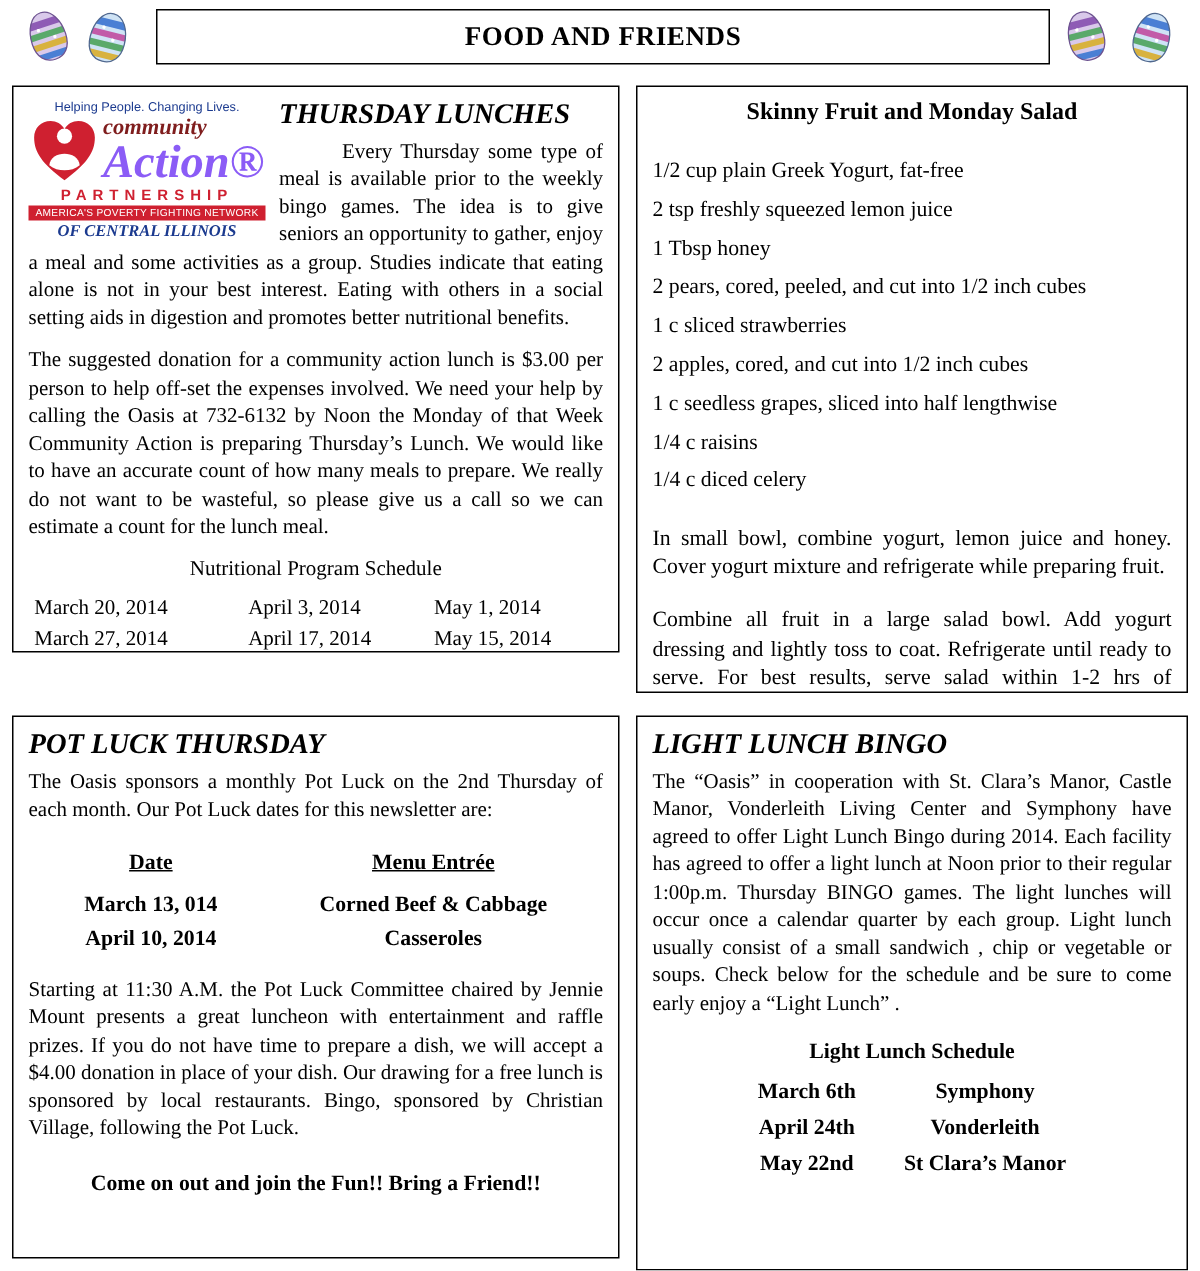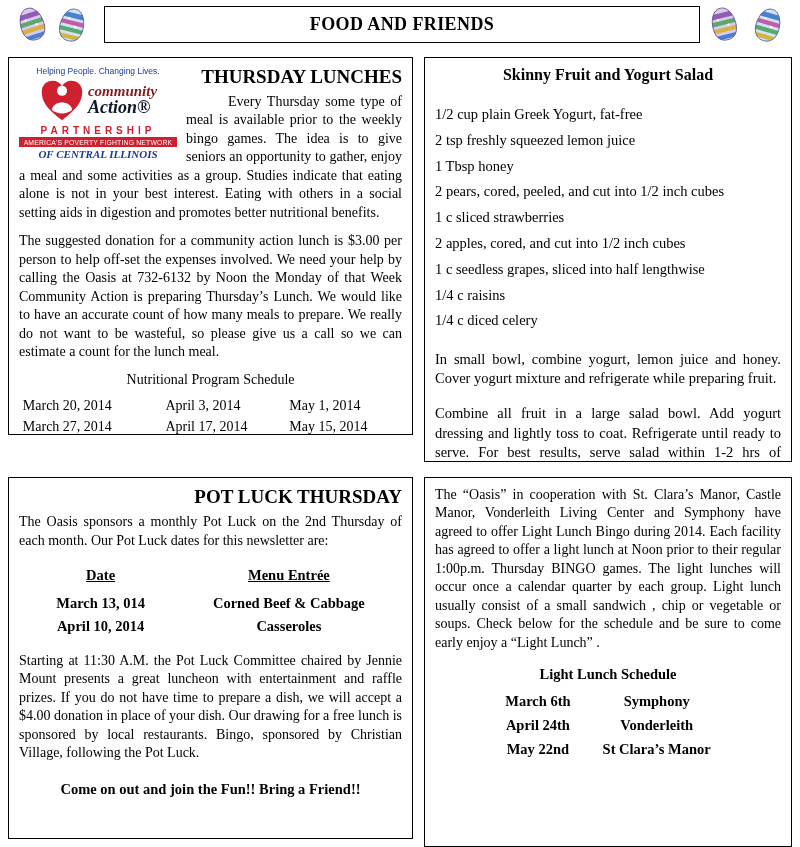--- a/index.html
+++ b/index.html
@@ -20,34 +20,34 @@
   .egg2 { left:56px;  top:8px;  transform:rotate(14deg); }
   .egg3 { left:708px; top:7px;  transform:rotate(-14deg); }
   .egg4 { left:752px; top:8px;  transform:rotate(16deg); }
 
   .box { position:absolute; border:1px solid #000; background:#fff; padding:8px 10px; overflow:hidden; }
   .box-tl { left:8px;   top:57px;  width:405px; height:378px; }
   .box-tr { left:424px; top:57px;  width:368px; height:405px; }
   .box-bl { left:8px;   top:477px; width:405px; height:362px; }
   .box-br { left:424px; top:477px; width:368px; height:370px; }
 
-  .box-title { text-align:right; font-size:19px; font-weight:bold; margin-bottom:5px; }
+  .box-title { text-align:left; font-size:19px; font-weight:bold; margin-bottom:5px;font-style:italic; }
   .recipe-title { text-align:center; font-size:16px; font-weight:bold; margin-bottom:18px; }
 
   .para { font-size:14px; line-height:1.32; text-align:justify; margin-bottom:10px; }
   .indent { text-indent:42px; }
 
   
   .logo { float:left; width:158px; margin:0 9px 4px 0; text-align:center; }
   .logo-tagline { color:#1b3a8f; font-size:8.5px; font-family:"Liberation Sans", sans-serif; margin-bottom:1px; }
   .logo-main { display:flex; align-items:center; justify-content:center; gap:3px; }
   .logo-icon svg { width:46px; height:46px; display:block; }
   .logo-words { text-align:left; }
   .logo-community { color:#7f1d1d; font-size:15px; font-weight:bold; font-style:italic; line-height:1; }
-  .logo-action { color:#0f172a; font-size:18px; font-weight:bold; font-style:italic; line-height:.95; }
+  .logo-action { color:#8b5cf6; font-size:31px; font-weight:bold; font-style:italic; line-height:.95; }
   .logo-partnership { color:#cf2030; font-size:10px; font-weight:bold; letter-spacing:4px; margin-top:2px; font-family:"Liberation Sans", sans-serif; }
   .logo-network { background:#cf2030; color:#fff; font-size:6.8px; font-family:"Liberation Sans", sans-serif; padding:1.5px 0; letter-spacing:.2px; margin-top:1px; }
   .logo-region { color:#1b3a8f; font-size:11px; font-weight:bold; font-style:italic; margin-top:1px; }
 
   .sched-title { text-align:center; font-size:14px; margin:4px 0 8px; }
   .sched-table { width:98%; margin:0 auto; font-size:14px; border-collapse:collapse; }
   .sched-table td { padding:2.5px 0; text-align:left; }
   .sched-table td:nth-child(1){ width:38%; }
   .sched-table td:nth-child(2){ width:33%; }
   .sched-table td:nth-child(3){ width:29%; }
@@ -189,21 +189,21 @@
     <tr>
       <td></td>
       <td></td>
       <td>May 29, 2014</td>
     </tr>
   </tbody>
     </table>
 </section>
 
 <section class="box box-tr">
-  <h2 class="recipe-title">Skinny Fruit and Yogurt Salad</h2>
+  <h2 class="recipe-title">Skinny Fruit and Monday Salad</h2>
   <div class="ingredients">
     <div class="ingredient">1/2 cup plain Greek Yogurt, fat-free</div>
     <div class="ingredient">2 tsp freshly squeezed lemon juice</div>
     <div class="ingredient">1 Tbsp honey</div>
     <div class="ingredient">2 pears, cored, peeled, and cut into 1/2 inch cubes</div>
     <div class="ingredient">1 c sliced strawberries</div>
     <div class="ingredient">2 apples, cored, and cut into 1/2 inch cubes</div>
     <div class="ingredient">1 c seedless grapes, sliced into half lengthwise</div>
     <div class="ingredient">1/4 c raisins</div>
     <div class="ingredient">1/4 c diced celery</div>
@@ -229,20 +229,21 @@
       <td>April 10, 2014</td>
       <td>Casseroles</td>
     </tr>
   </tbody>
     </table>
   <p class="para">Starting at 11:30 A.M. the Pot Luck Committee chaired by Jennie Mount presents a great luncheon with entertainment and raffle prizes.  If you do not have time to prepare a dish, we will accept a $4.00 donation in place of your dish.  Our drawing for a free lunch is sponsored by local restaurants.  Bingo, sponsored by Christian Village, following the Pot Luck.</p>
   <div class="pl-footer">Come on out and join the Fun!!  Bring a Friend!!</div>
 </section>
 
 <section class="box box-br">
+  <h2 class="box-title">LIGHT LUNCH BINGO</h2>
   <p class="para">The “Oasis” in cooperation with St. Clara’s Manor,  Castle Manor, Vonderleith Living Center and Symphony have agreed to offer Light Lunch Bingo during 2014.  Each facility has agreed to offer a light lunch at Noon prior to their regular 1:00p.m. Thursday  BINGO games.  The light lunches will occur once a calendar quarter by each group.  Light lunch usually consist of a small  sandwich , chip or vegetable or soups.  Check below for the schedule and be sure to come early enjoy a “Light Lunch” .</p>
   <div class="ll-sched-title">Light Lunch Schedule</div>
   <table class="ll-sched">
     <tbody>
         <tr>
       <td>March 6th</td>
       <td>Symphony</td>
     </tr>
     <tr>
       <td>April 24th</td>

